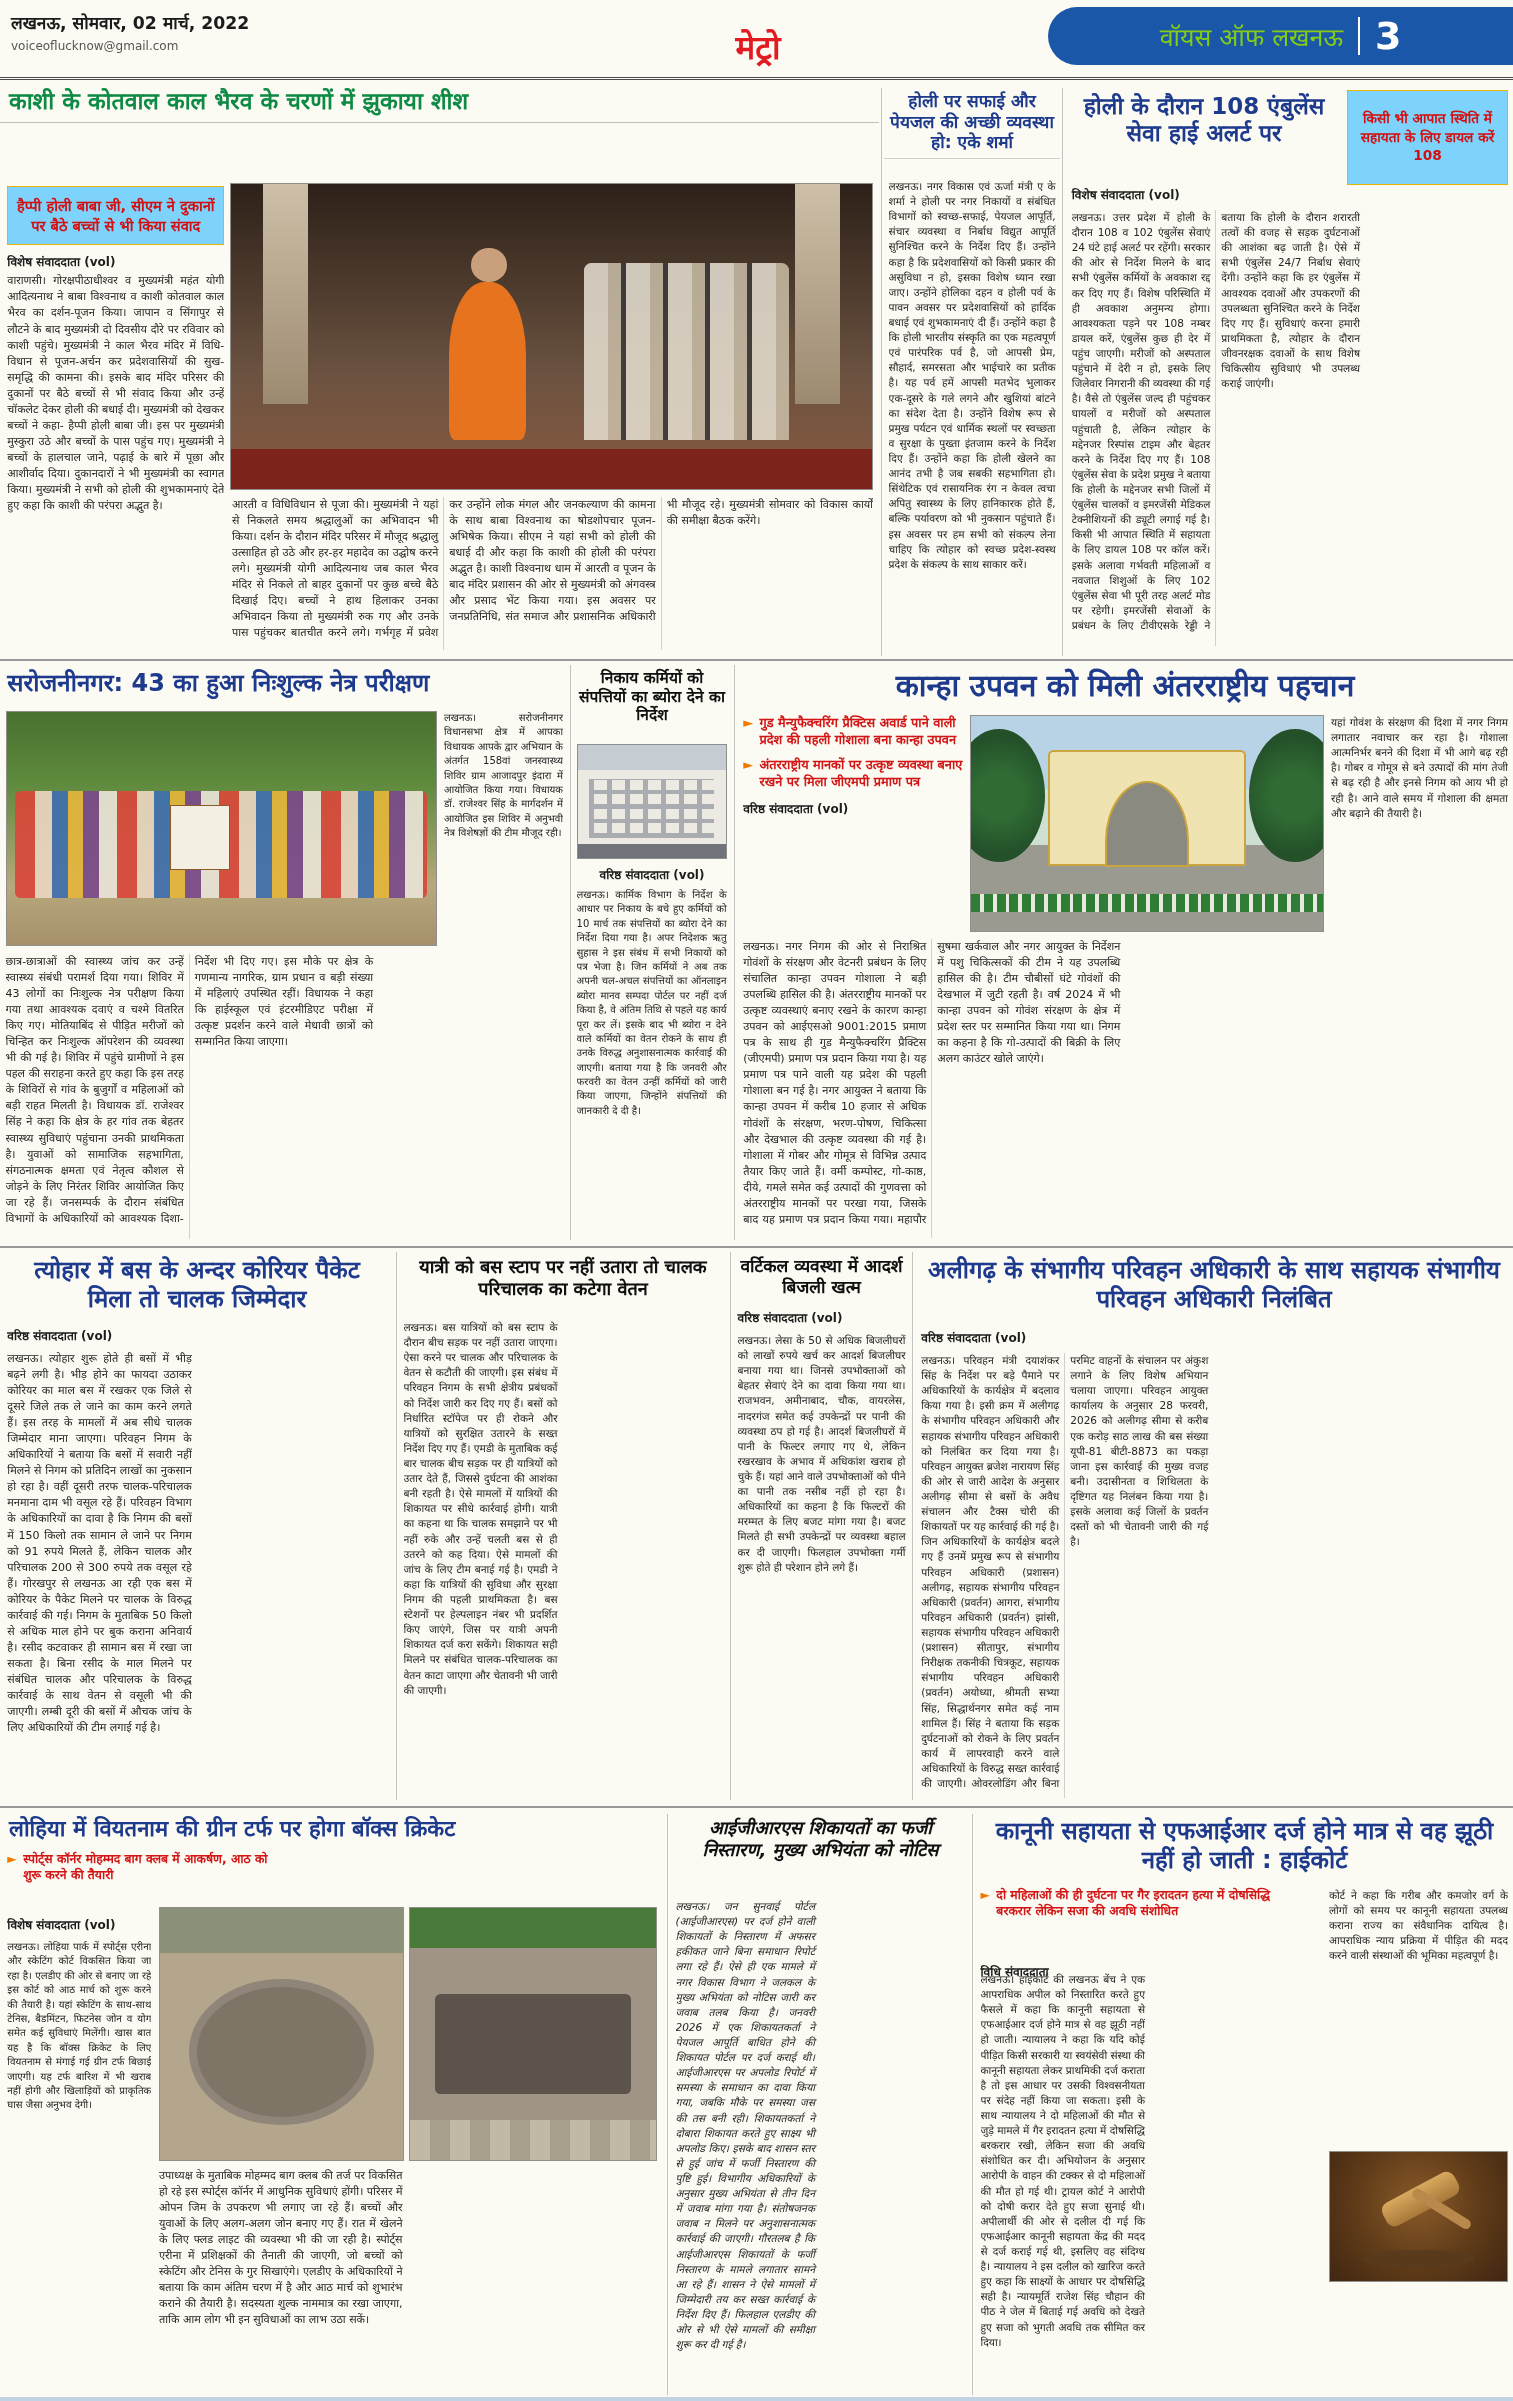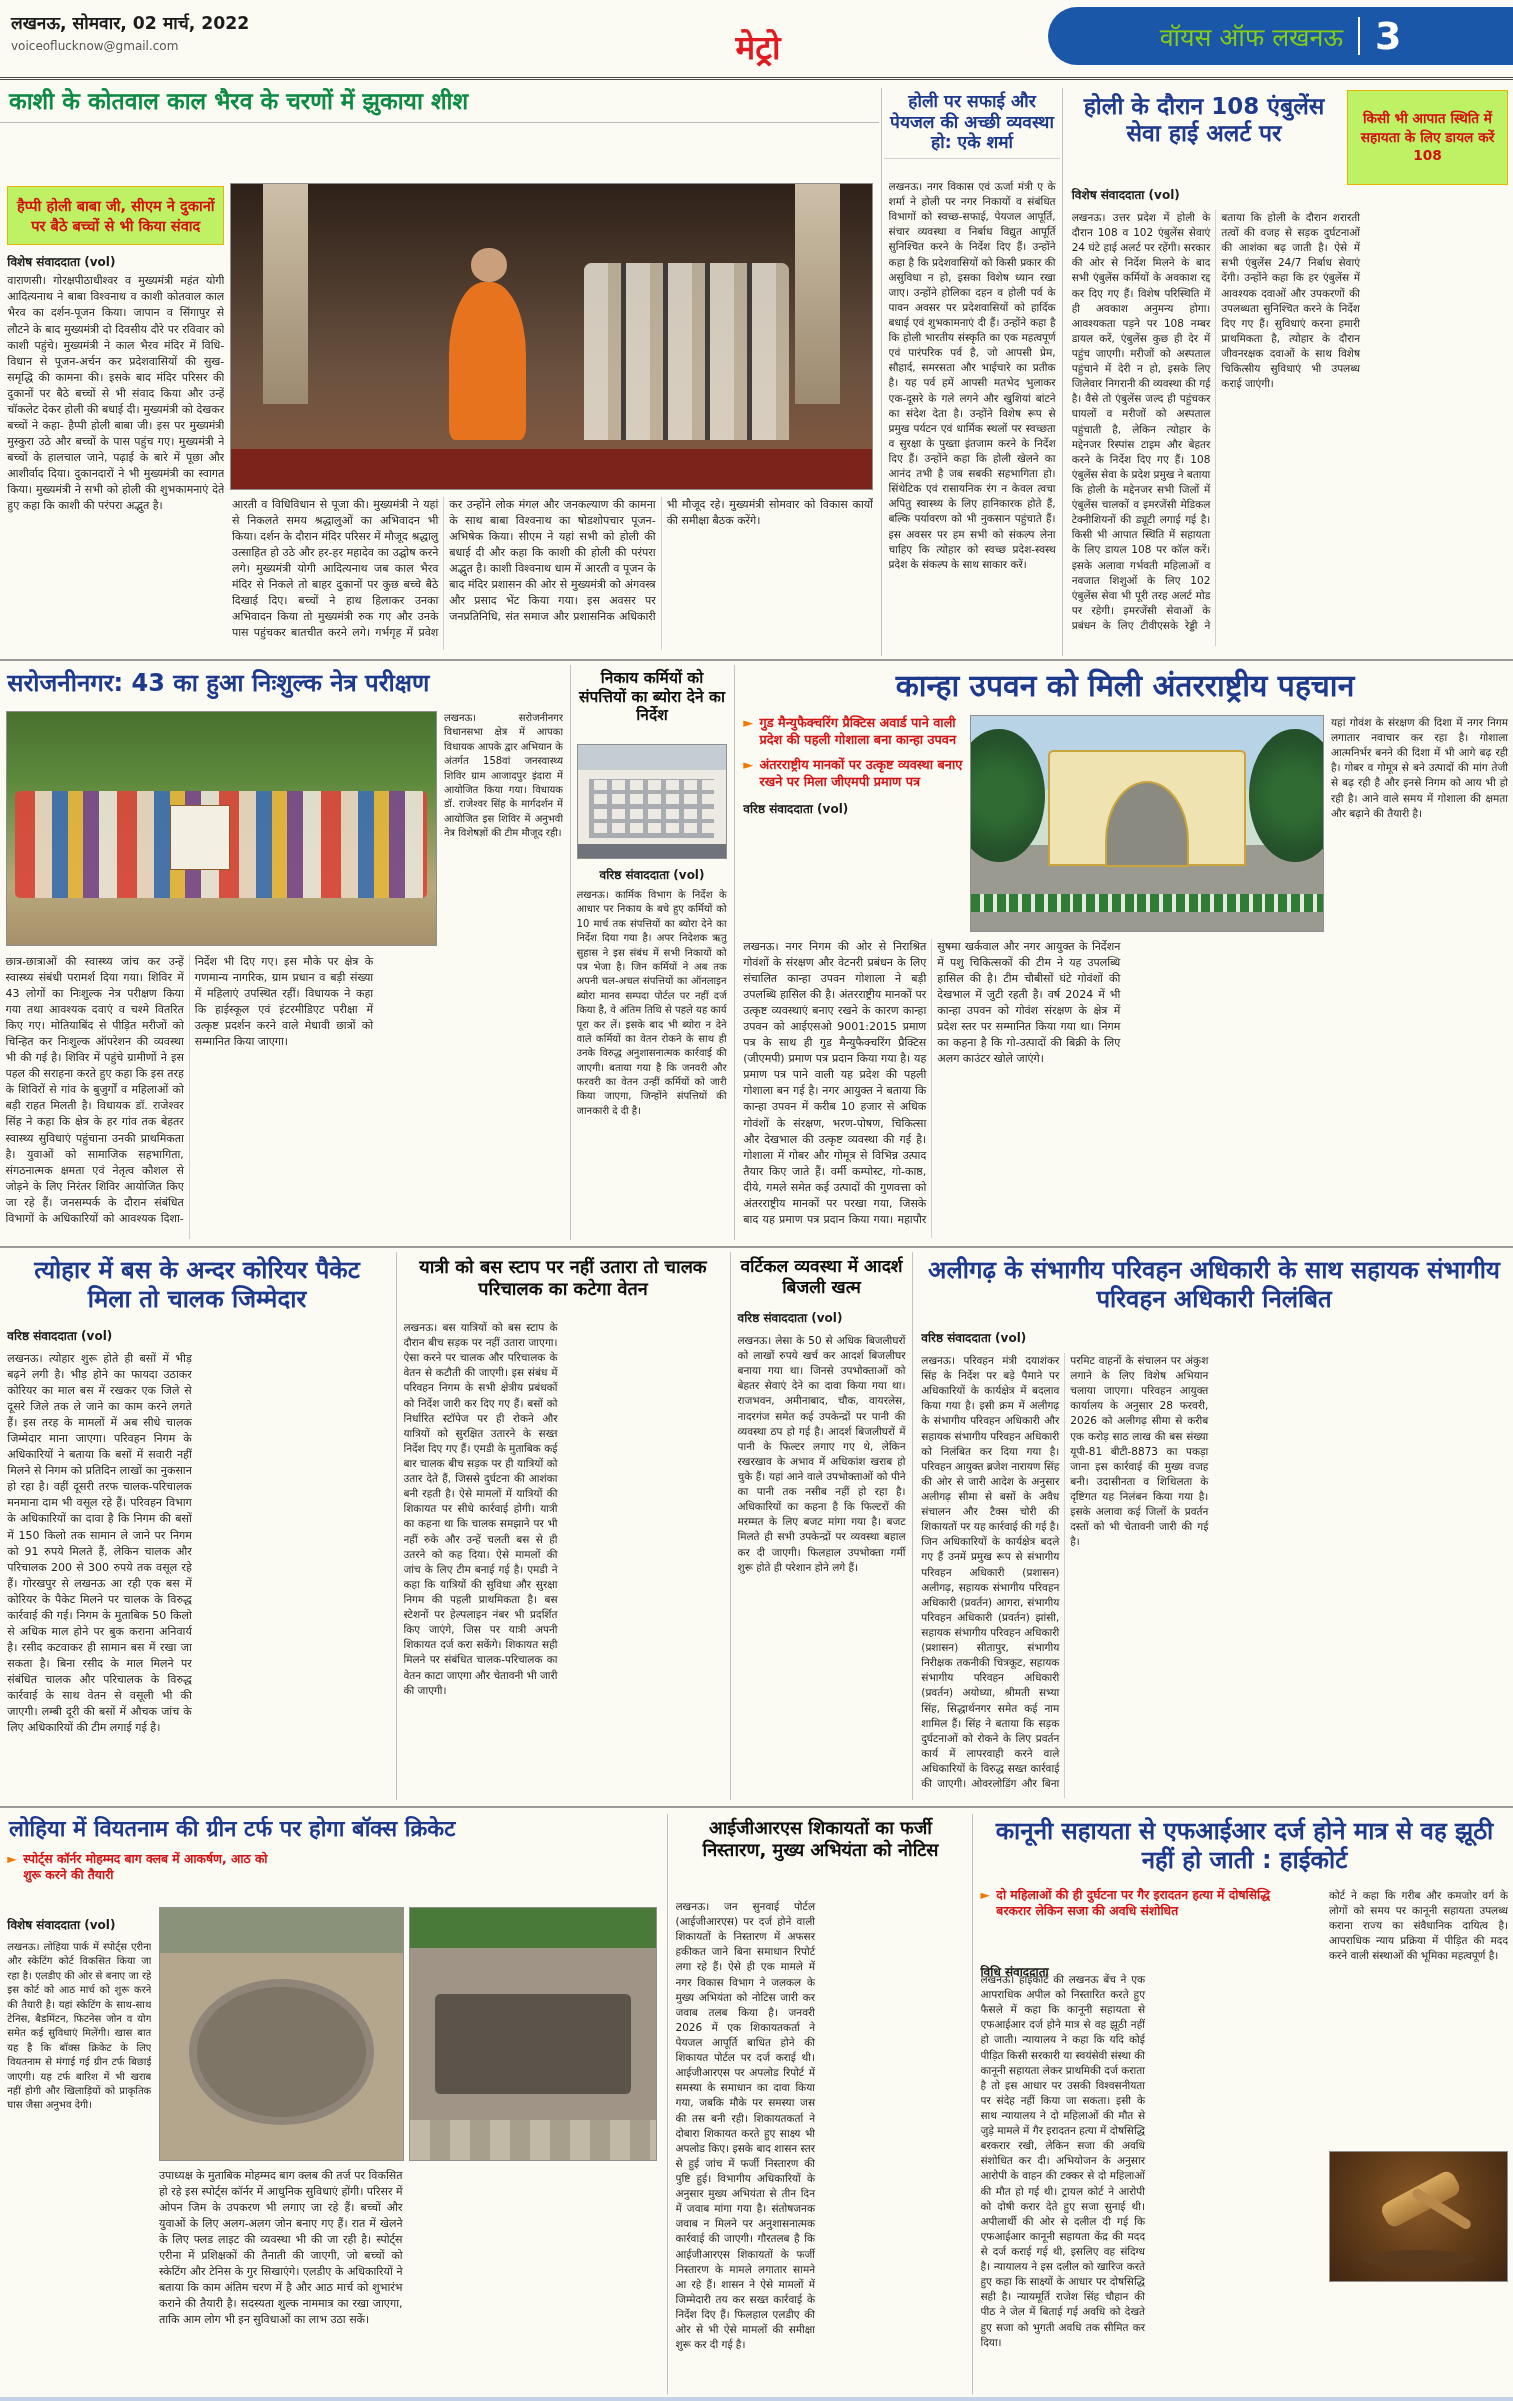--- a/index.html
+++ b/index.html
@@ -12,21 +12,21 @@
   .navy { color:#1d3a8d; }
   .blk { color:#101010; }
   .green { color:#0d8a43; }
   .ctr { text-align:center; }
   .byline { font-weight:700; font-size:12px; color:#1d1d1d; }
   .bt { font-size:11px; line-height:1.46; text-align:justify; color:#242424; overflow:hidden; }
   .bts { font-size:10.5px; line-height:1.44; text-align:justify; color:#242424; overflow:hidden; }
   .c2 { columns:2; column-gap:11px; column-rule:0.9px solid #cfcfcf; column-fill:auto; }
   .c3 { columns:3; column-gap:11px; column-rule:0.9px solid #cfcfcf; column-fill:auto; }
   .c4 { columns:4; column-gap:11px; column-rule:0.9px solid #cfcfcf; column-fill:auto; }
-  .ybox { background:#bef264; border:0.9px solid #e8b400; color:#d40f0f; font-weight:700;
+  .ybox { background:#7dd3fc; border:0.9px solid #e8b400; color:#d40f0f; font-weight:700;
           text-align:center; padding:9px 7.3px; line-height:1.35; }
   .bullet { display:flex; gap:6.4px; color:#d31515; font-weight:700; line-height:1.3; }
   .bullet .arr { color:#f07800; flex:0 0 auto; }
   .photo { position:absolute; overflow:hidden; border:0.9px solid #8f8f8f; }
   .sh { position:absolute; }
   .vline { position:absolute; width:0.9px; background:#c2c2c2; }
   .hline { position:absolute; left:0; right:0; height:1.8px; background:#9a9a9a; }
 </style>
 </head>
 <body>
@@ -167,21 +167,21 @@
       <div class="sh" style="left:12%;top:28%;width:76%;height:58%;border:8.2px solid #8f8578;border-radius:50%;background:#7e7567;"></div>
     </div>
     <div class="photo" style="left:409px;top:97px;width:248px;height:254px;background:linear-gradient(180deg,#4a7a3a 0 16%,#9f9486 16% 100%);">
       <div class="sh" style="left:10%;top:34%;width:80%;height:40%;background:#5c544a;border-radius:5.5px;"></div>
       <div class="sh" style="left:0;bottom:0;width:100%;height:16%;background:repeating-linear-gradient(90deg,#c2b8a6 0 20px,#a89e8c 20px 40px);"></div>
     </div>
     <div class="bt c2" style="position:absolute;left:159px;top:358px;width:498px;height:212px;">उपाध्यक्ष के मुताबिक मोहम्मद बाग क्लब की तर्ज पर विकसित हो रहे इस स्पोर्ट्स कॉर्नर में आधुनिक सुविधाएं होंगी। परिसर में ओपन जिम के उपकरण भी लगाए जा रहे हैं। बच्चों और युवाओं के लिए अलग-अलग जोन बनाए गए हैं। रात में खेलने के लिए फ्लड लाइट की व्यवस्था भी की जा रही है। स्पोर्ट्स एरीना में प्रशिक्षकों की तैनाती की जाएगी, जो बच्चों को स्केटिंग और टेनिस के गुर सिखाएंगे। एलडीए के अधिकारियों ने बताया कि काम अंतिम चरण में है और आठ मार्च को शुभारंभ कराने की तैयारी है। सदस्यता शुल्क नाममात्र का रखा जाएगा, ताकि आम लोग भी इन सुविधाओं का लाभ उठा सकें।</div>
   </section>
   <div class="vline" style="left:667px;top:1814px;height:581px;"></div>
 
-  <section class="abs" style="left:670px;top:1810px;width:301px;height:588px;">
+  <section class="abs" style="left:670px;top:1810px;width:301px;height:588px;font-style:italic;">
     <div class="hl blk ctr" style="font-size:18px;padding:7.3px 5.5px 3.7px;">आईजीआरएस शिकायतों का फर्जी निस्तारण, मुख्य अभियंता को नोटिस</div>
     <div class="bts c2" style="position:absolute;left:5.5px;top:89px;width:290px;height:478px;">लखनऊ। जन सुनवाई पोर्टल (आईजीआरएस) पर दर्ज होने वाली शिकायतों के निस्तारण में अफसर हकीकत जाने बिना समाधान रिपोर्ट लगा रहे हैं। ऐसे ही एक मामले में नगर विकास विभाग ने जलकल के मुख्य अभियंता को नोटिस जारी कर जवाब तलब किया है। जनवरी 2026 में एक शिकायतकर्ता ने पेयजल आपूर्ति बाधित होने की शिकायत पोर्टल पर दर्ज कराई थी। आईजीआरएस पर अपलोड रिपोर्ट में समस्या के समाधान का दावा किया गया, जबकि मौके पर समस्या जस की तस बनी रही। शिकायतकर्ता ने दोबारा शिकायत करते हुए साक्ष्य भी अपलोड किए। इसके बाद शासन स्तर से हुई जांच में फर्जी निस्तारण की पुष्टि हुई। विभागीय अधिकारियों के अनुसार मुख्य अभियंता से तीन दिन में जवाब मांगा गया है। संतोषजनक जवाब न मिलने पर अनुशासनात्मक कार्रवाई की जाएगी। गौरतलब है कि आईजीआरएस शिकायतों के फर्जी निस्तारण के मामले लगातार सामने आ रहे हैं। शासन ने ऐसे मामलों में जिम्मेदारी तय कर सख्त कार्रवाई के निर्देश दिए हैं। फिलहाल एलडीए की ओर से भी ऐसे मामलों की समीक्षा शुरू कर दी गई है।</div>
   </section>
   <div class="vline" style="left:972px;top:1814px;height:581px;"></div>
 
   <section class="abs" style="left:975px;top:1810px;width:539px;height:588px;">
     <div class="hl navy ctr" style="font-size:24px;padding:7.3px 9px 3.7px;">कानूनी सहायता से एफआईआर दर्ज होने मात्र से वह झूठी नहीं हो जाती : हाईकोर्ट</div>
     <div class="bullet" style="position:absolute;left:5.5px;top:78px;width:310px;font-size:12.3px;">
       <span class="arr">►</span>
       <span>दो महिलाओं की ही दुर्घटना पर गैर इरादतन हत्या में दोषसिद्धि बरकरार लेकिन सजा की अवधि संशोधित</span>

